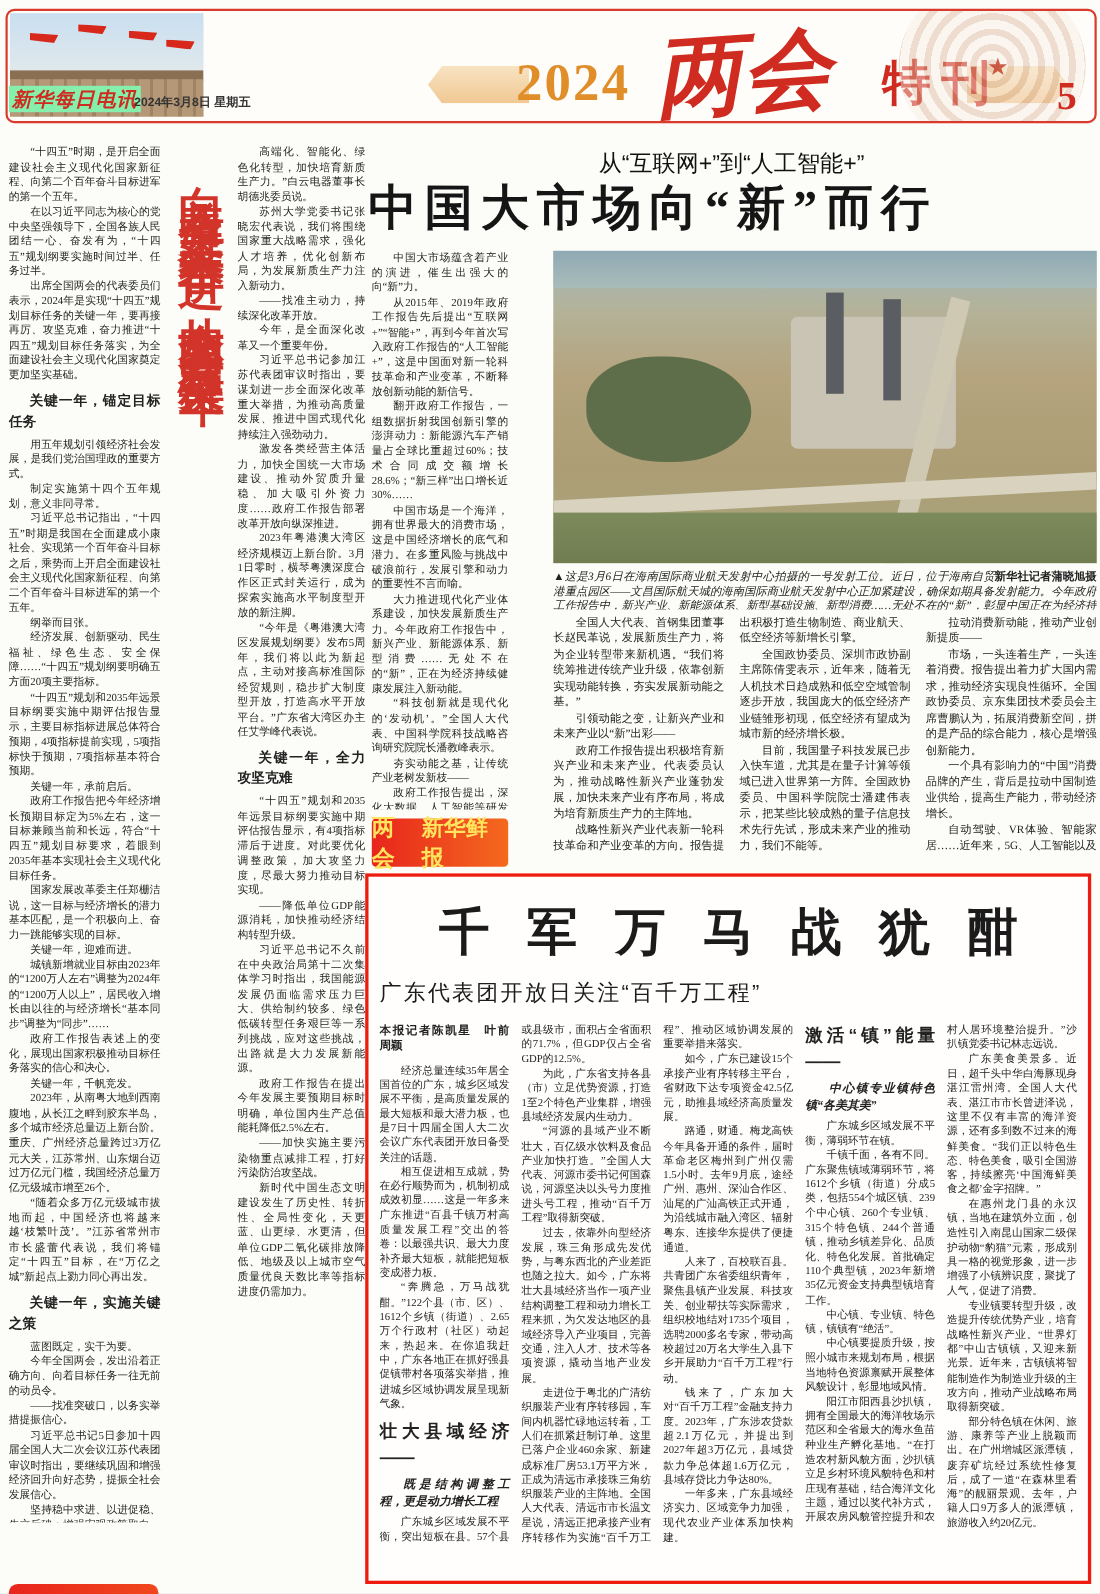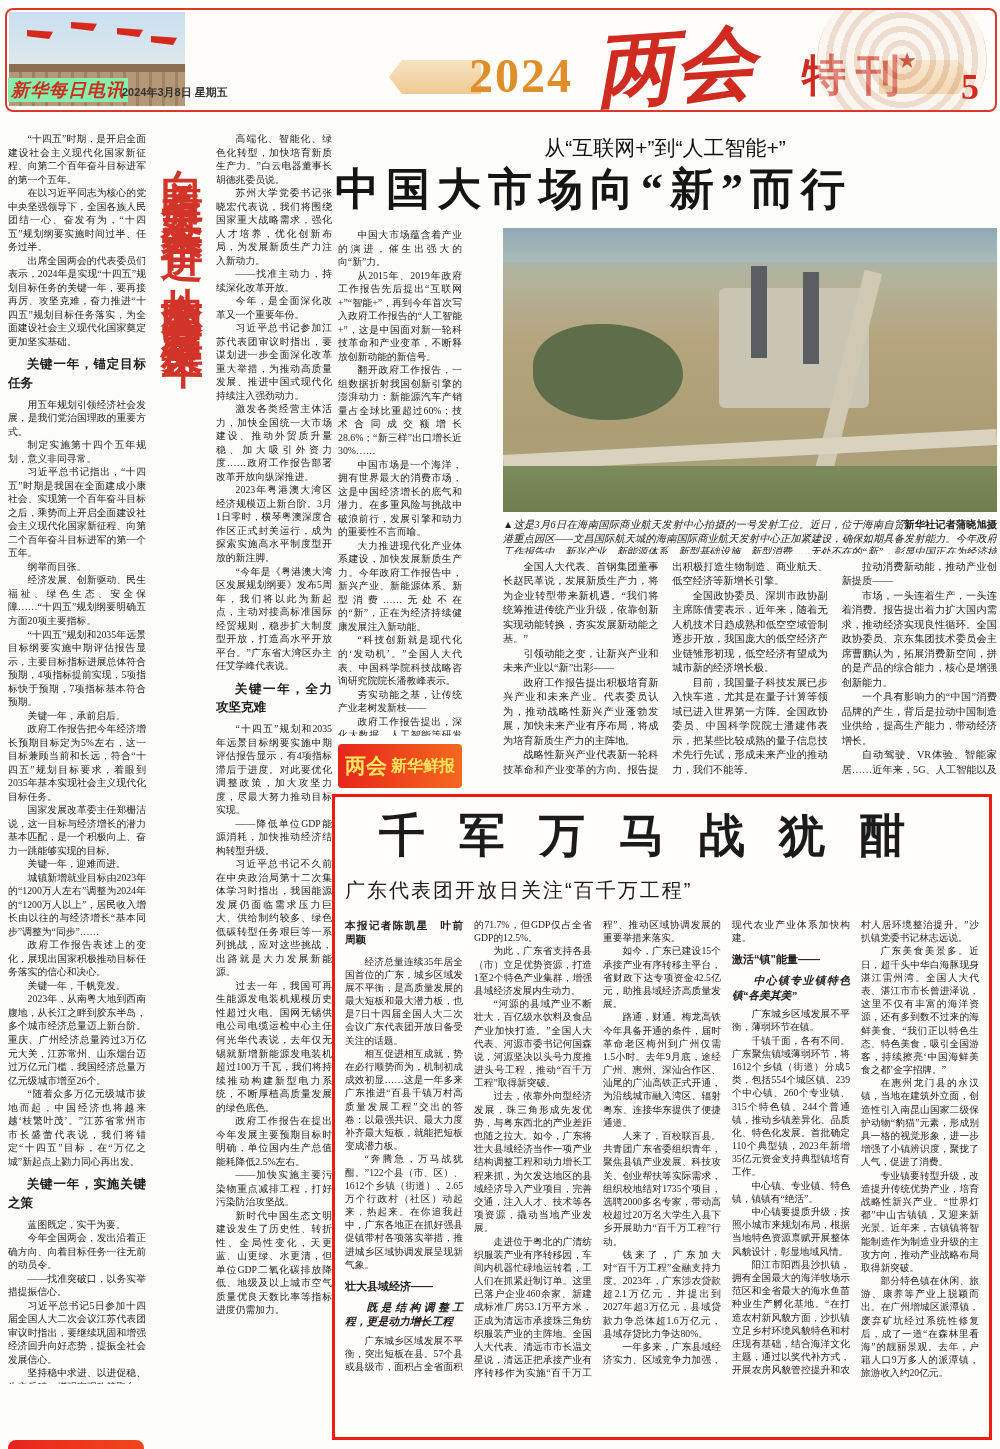--- a/index.html
+++ b/index.html
@@ -37,42 +37,42 @@
   .bodytxt p.b-by{font-weight:bold;font-size:10.5px;margin:0 0 8px;font-family:"Liberation Sans",sans-serif;}
   
   .kicker{position:absolute;left:335px;top:134px;width:660px;text-align:center;font-size:21px;color:#111;
           font-family:"Liberation Sans",sans-serif;}
   .headline{position:absolute;left:335px;top:160px;width:660px;font-size:44px;font-weight:bold;
             letter-spacing:7px;color:#151515;}
   .colM1{position:absolute;left:338px;top:228px;width:124px;height:508px;overflow:hidden;}
   .badge-xinhua{position:absolute;left:338px;top:744px;width:124px;height:44px;border-radius:4px;
      background:linear-gradient(90deg,#e8251c,#f4691e);display:flex;align-items:center;justify-content:center;gap:4px;}
   .badge-xinhua .big{color:#ffe45e;font-size:21px;font-weight:bold;}
-  .badge-xinhua .small{color:#ffe45e;font-size:16px;font-weight:bold;}
+  .badge-xinhua .small{color:#ffe45e;font-size:20px;font-weight:bold;}
   .photo{position:absolute;left:503px;top:228px;width:494px;height:284px;overflow:hidden;background:linear-gradient(#9fb4bb 0%,#b3b39a 18%,#b5a47e 40%,#ac9d74 70%,#a9a67f 100%);}
   .ph-sea{position:absolute;left:0;top:0;width:100%;height:34px;background:linear-gradient(#8fa9b4,#a9bcba);}
   .ph-pond{position:absolute;left:30px;top:96px;width:150px;height:96px;background:#5e6e4a;border-radius:45% 55% 50% 50%;}
   .ph-pad{position:absolute;left:216px;top:60px;width:150px;height:120px;background:#c9c4b4;border-radius:6px;}
   .ph-tower{position:absolute;width:16px;height:92px;background:#5a5e62;}
   .ph-tower.t1{left:248px;top:38px;}
   .ph-tower.t2{left:300px;top:44px;}
   .ph-road{position:absolute;left:0;top:214px;width:100%;height:16px;background:#d8d2be;transform:rotate(-3deg);}
   .ph-road2{position:absolute;left:330px;top:40px;width:18px;height:260px;background:#cfc9b4;transform:rotate(14deg);}
   .ph-green{position:absolute;left:0;top:238px;width:100%;height:46px;background:linear-gradient(#7d8a5c,#6f7d50);}
   .caption{position:absolute;left:503px;top:518px;width:494px;height:36px;overflow:hidden;font-size:10.3px;line-height:1.32;text-align:justify;font-style:italic;}
   .caption .credit{font-weight:bold;float:right;font-style:normal;}
   .colsM{position:absolute;left:503px;top:560px;width:494px;height:228px;overflow:hidden;column-count:3;column-gap:14px;}
   .colsM p{font-size:10.2px;line-height:1.42;}
   
   .redbox{position:absolute;left:332px;top:794px;width:660px;height:646px;border:3px solid #ee1c0f;background:#fffefc;box-sizing:border-box;padding:8px 10px;}
-  .box-title{text-align:left;font-size:46px;font-weight:bold;letter-spacing:34px;text-indent:34px;color:#1b1b1b;}
+  .box-title{margin-top:12px;text-align:center;font-size:46px;font-weight:bold;letter-spacing:34px;text-indent:34px;color:#1b1b1b;}
   .box-subtitle{font-size:20px;margin-top:10px;letter-spacing:2px;font-family:"Liberation Sans",sans-serif;color:#1b1b1b;}
   .box-body{margin-top:14px;height:478px;overflow:hidden;column-count:5;column-gap:11px;}
   .box-body p{font-size:9.7px;line-height:1.36;}
-  .box-body p.b-h{font-size:11px;text-indent:0;}
+  .box-body p.b-h{font-size:16px;text-indent:0;}
   
   .badge-footer{position:absolute;left:8px;top:1392px;width:136px;height:48px;border-radius:8px;
      background:linear-gradient(90deg,#e8251c,#f0471d);display:flex;align-items:center;justify-content:center;margin-top:48px;}
   .badge-footer span{color:#ffe45e;font-size:19px;font-weight:bold;letter-spacing:1px;}
   .spark{position:absolute;color:#ffd9a0;font-size:9px;}
 </style>
 </head>
 <body>
 
 <div class="page">
@@ -135,21 +135,20 @@
       <p class="b-p">——找准主动力，持续深化改革开放。</p>
       <p class="b-p">今年，是全面深化改革又一个重要年份。</p>
       <p class="b-p">习近平总书记参加江苏代表团审议时指出，要谋划进一步全面深化改革重大举措，为推动高质量发展、推进中国式现代化持续注入强劲动力。</p>
       <p class="b-p">激发各类经营主体活力，加快全国统一大市场建设、推动外贸质升量稳、加大吸引外资力度……政府工作报告部署改革开放向纵深推进。</p>
       <p class="b-p">2023年粤港澳大湾区经济规模迈上新台阶。3月1日零时，横琴粤澳深度合作区正式封关运行，成为探索实施高水平制度型开放的新注脚。</p>
       <p class="b-p">“今年是《粤港澳大湾区发展规划纲要》发布5周年，我们将以此为新起点，主动对接高标准国际经贸规则，稳步扩大制度型开放，打造高水平开放平台。”广东省大湾区办主任艾学峰代表说。</p>
       <p class="b-h">关键一年，全力攻坚克难</p>
       <p class="b-p">“十四五”规划和2035年远景目标纲要实施中期评估报告显示，有4项指标滞后于进度。对此要优化调整政策，加大攻坚力度，尽最大努力推动目标实现。</p>
       <p class="b-p">——降低单位GDP能源消耗，加快推动经济结构转型升级。</p>
       <p class="b-p">习近平总书记不久前在中央政治局第十二次集体学习时指出，我国能源发展仍面临需求压力巨大、供给制约较多、绿色低碳转型任务艰巨等一系列挑战，应对这些挑战，出路就是大力发展新能源。</p>
-      <p class="b-p">过去一年，我国可再生能源发电装机规模历史性超过火电。国网无锡供电公司电缆运检中心主任何光华代表说，去年仅无锡就新增新能源发电装机超过100万千瓦，我们将持续推动构建新型电力系统，不断厚植高质量发展的绿色底色。</p>
       <p class="b-p">政府工作报告在提出今年发展主要预期目标时明确，单位国内生产总值能耗降低2.5%左右。</p>
       <p class="b-p">——加快实施主要污染物重点减排工程，打好污染防治攻坚战。</p>
       <p class="b-p">新时代中国生态文明建设发生了历史性、转折性、全局性变化，天更蓝、山更绿、水更清，但单位GDP二氧化碳排放降低、地级及以上城市空气质量优良天数比率等指标进度仍需加力。</p>
     </div>
 
   <div class="kicker">从“互联网+”到“人工智能+”</div>
   <div class="headline">中国大市场向“新”而行</div>
   <div class="colM1 bodytxt">
       <p class="b-p">中国大市场蕴含着产业的演进，催生出强大的向“新”力。</p>
       <p class="b-p">从2015年、2019年政府工作报告先后提出“互联网+”“智能+”，再到今年首次写入政府工作报告的“人工智能+”，这是中国面对新一轮科技革命和产业变革，不断释放创新动能的新信号。</p>

